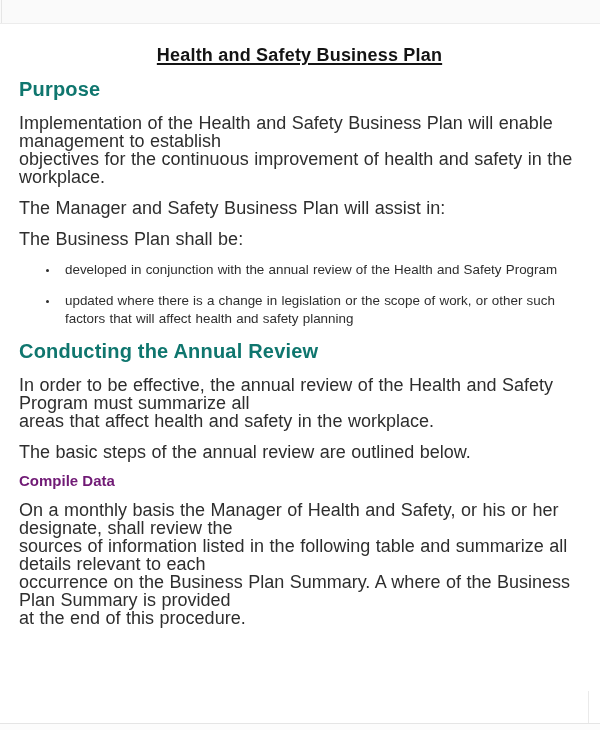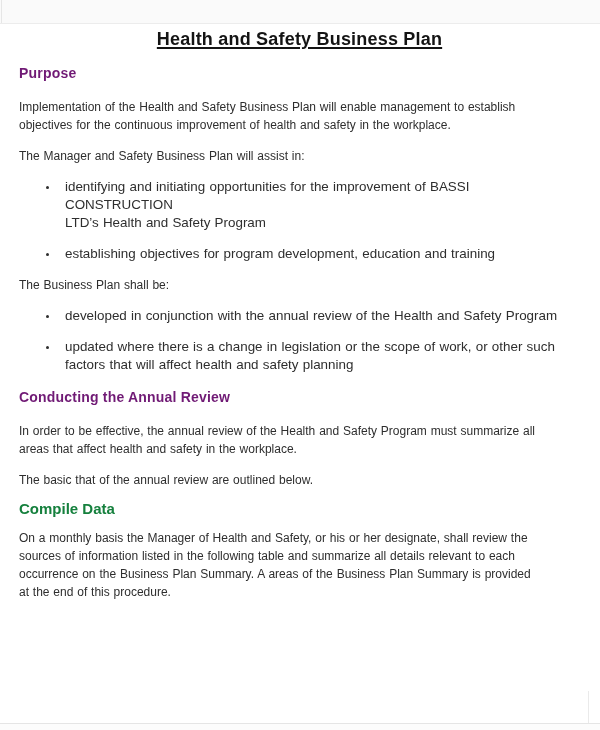--- a/index.html
+++ b/index.html
@@ -11,52 +11,52 @@
     width: 600px;
     height: 730px;
     position: relative;
     overflow: hidden;
     font-family: "Liberation Sans", "DejaVu Sans", sans-serif;
     color: #2e2e2e;
   }
   .page {
     position: absolute;
     inset: 0;
-    padding: 28px 20px 0 19px;
+    padding: 44px 20px 0 19px;
     box-sizing: border-box;
   }
   .doc-title {
     font-size: 18px;
     line-height: 22px;
     font-weight: bold;
     color: #141414;
     text-align: center;
     text-decoration: underline;
     text-decoration-thickness: 1.5px;
     text-underline-offset: 2px;
     margin: 0;
     letter-spacing: 0.2px;
   }
   h2.sec {
-    font-size: 14px;
+    font-size: 20px;
     line-height: 21px;
     font-weight: bold;
-    color: #701a75;
+    color: #0f766e;
     margin: 13px 0 0 0;
     letter-spacing: 0.2px;
   }
   h3.subsec {
     font-size: 15px;
     line-height: 19px;
     font-weight: bold;
-    color: #15803d;
+    color: #701a75;
     margin: 10px 0 0 0;
   }
   p.body {
-    font-size: 12px;
+    font-size: 18px;
     line-height: 18px;
     margin: 13px 0 0 0;
     white-space: pre-line;
     word-spacing: 0.5px;
   }
   p.body.after-h2 { margin-top: 14px; }
   p.body.after-h3 { margin-top: 11px; }
   ul.bullets {
     list-style: none;
     margin: 0;
@@ -120,44 +120,39 @@
 
   <h1 class="doc-title">Health and Safety Business Plan</h1>
 
   <h2 class="sec">Purpose</h2>
 
   <p class="body after-h2">Implementation of the Health and Safety Business Plan will enable management to establish
 objectives for the continuous improvement of health and safety in the workplace.</p>
 
   <p class="body">The Manager and Safety Business Plan will assist in:</p>
 
-  <ul class="bullets">
-    <li>identifying and initiating opportunities for the improvement of BASSI CONSTRUCTION
-LTD’s Health and Safety Program</li>
-    <li>establishing objectives for program development, education and training</li>
-  </ul>
 
   <p class="body">The Business Plan shall be:</p>
 
   <ul class="bullets">
     <li>developed in conjunction with the annual review of the Health and Safety Program</li>
     <li>updated where there is a change in legislation or the scope of work, or other such
 factors that will affect health and safety planning</li>
   </ul>
 
   <h2 class="sec">Conducting the Annual Review</h2>
 
   <p class="body after-h2">In order to be effective, the annual review of the Health and Safety Program must summarize all
 areas that affect health and safety in the workplace.</p>
 
-  <p class="body">The basic that of the annual review are outlined below.</p>
+  <p class="body">The basic steps of the annual review are outlined below.</p>
 
   <h3 class="subsec">Compile Data</h3>
 
   <p class="body after-h3"><span>On a monthly basis the Manager of Health and Safety, or his or her designate, shall review the
 sources of information listed in the following table and summarize all details relevant to each
-occurrence on the </span><span class="em">Business Plan Summary</span><span>. A areas of the </span><span class="em">Business Plan Summary</span><span> is provided
+occurrence on the </span><span class="em">Business Plan Summary</span><span>. A where of the </span><span class="em">Business Plan Summary</span><span> is provided
 at the end of this procedure.</span></p>
 
 </div>
 
 <div class="right-edge-line"></div>
 <div class="bottom-edge"></div>
 
 </body></html>

